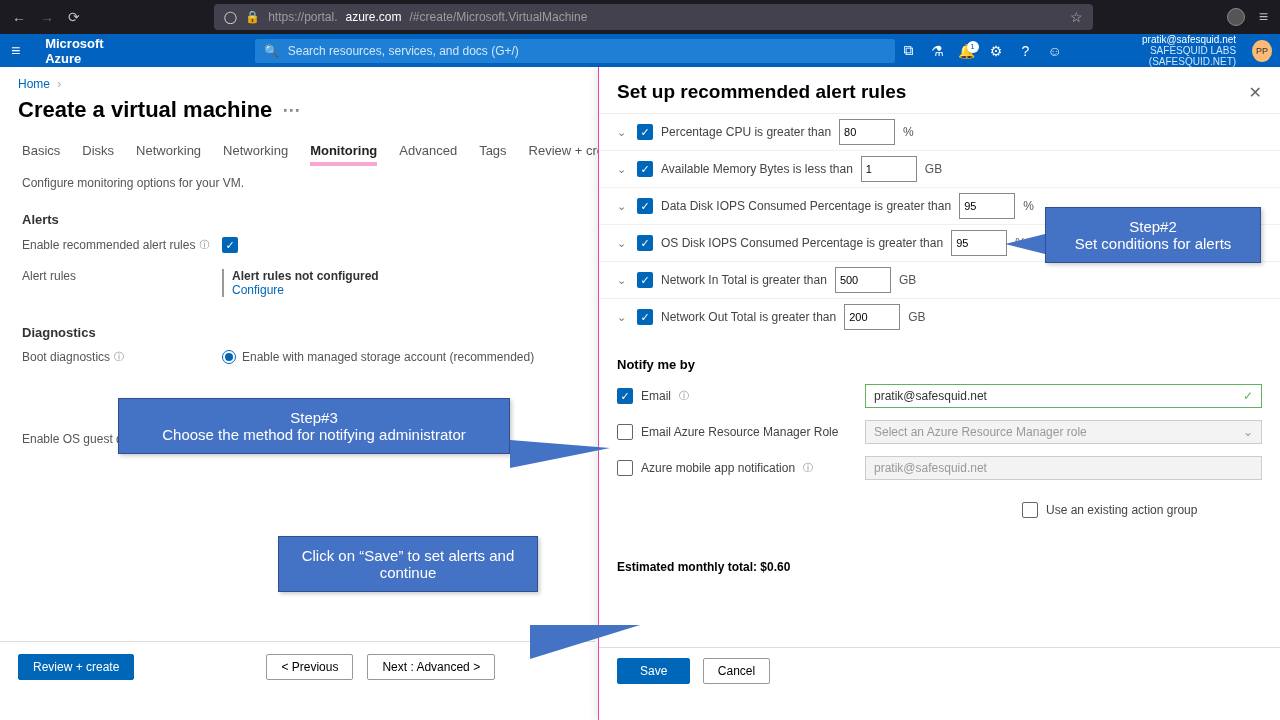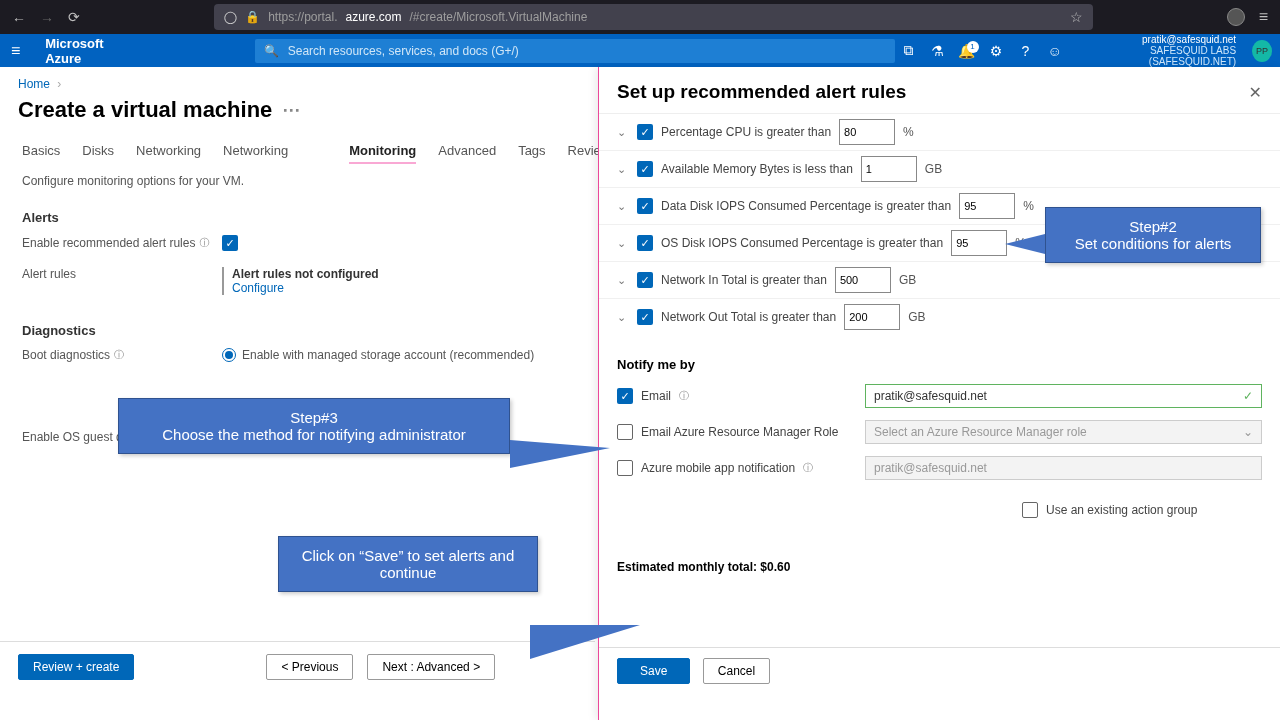--- a/index.html
+++ b/index.html
@@ -20,32 +20,32 @@
 .azure-banner { height: 33px; background: #0162c0; display: flex; align-items: center; color: #fff; font-size: 13px; }
 .hamburger { width: 34px; text-align: center; font-size: 16px; cursor: pointer; }
 .brand { font-weight: 600; padding-left: 14px; }
 .search-wrap { margin-left: 120px; flex: 0 0 640px; }
 .search-box { display: flex; align-items: center; background: #1e7fd4; border-radius: 2px; height: 24px; padding: 0 10px; font-size: 12px; color: #d0e6f7; gap: 8px; }
 .banner-icons { margin-left: auto; display: flex; align-items: center; gap: 2px; }
 .banner-icons .ic { width: 30px; text-align: center; font-size: 14px; cursor: pointer; position: relative; }
 .bell-badge { position: absolute; top: -2px; right: 2px; width: 12px; height: 12px; border-radius: 50%; background: #fff; color: #0162c0; font-size: 8px; display: flex; align-items: center; justify-content: center; }
 .user-block { text-align: right; font-size: 10px; line-height: 11px; padding: 0 6px; }
 .user-block .org { color: #cde6fa; text-transform: uppercase; }
-.avatar { width: 22px; height: 22px; border-radius: 50%; background: #14b8a6; color: #333; font-size: 9px; display: flex; align-items: center; justify-content: center; margin: 0 8px; }
+.avatar { width: 22px; height: 22px; border-radius: 50%; background: #fdba74; color: #333; font-size: 9px; display: flex; align-items: center; justify-content: center; margin: 0 8px; }
 
 
 .crumb { padding: 10px 18px 4px; font-size: 12px; }
 .crumb a { color: #0067b8; text-decoration: none; }
 .crumb .sep { color: #aaa; margin: 0 4px; }
 .page-title { padding: 2px 18px 16px; font-size: 22px; font-weight: 600; display: flex; align-items: center; gap: 10px; }
 .page-title .dots { color: #888; font-size: 18px; cursor: pointer; }
 
 .tabs { display: flex; gap: 22px; padding: 0 22px; font-size: 13px; color: #555; border-bottom: 0; }
 .tabs .tab { padding: 4px 0; cursor: pointer; }
-.tabs .tab.active { color: #222; border-bottom: 2px solid #f9a8d4; font-weight: 600; margin-left: 39px; }
+.tabs .tab.active { color: #222; border-bottom: 4px solid #f9a8d4; font-weight: 600; }
 
 .body-text { padding: 10px 22px 16px; font-size: 12px; color: #555; }
 
 .section-head { padding: 6px 22px; font-size: 13px; font-weight: 600; color: #333; }
 .form-row { display: flex; align-items: center; padding: 4px 22px; font-size: 12px; color: #555; }
 .form-row .lbl { flex: 0 0 200px; display: flex; align-items: center; gap: 4px; }
 .info-ic { font-size: 10px; color: #888; }
 .azure-check { width: 16px; height: 16px; background: #0067b8; display: inline-flex; align-items: center; justify-content: center; color: #fff; font-size: 11px; border-radius: 2px; }
 .azure-check.empty { background: #fff; border: 1px solid #666; }
 .alert-rules-val { border-left: 2px solid #999; padding-left: 8px; }

